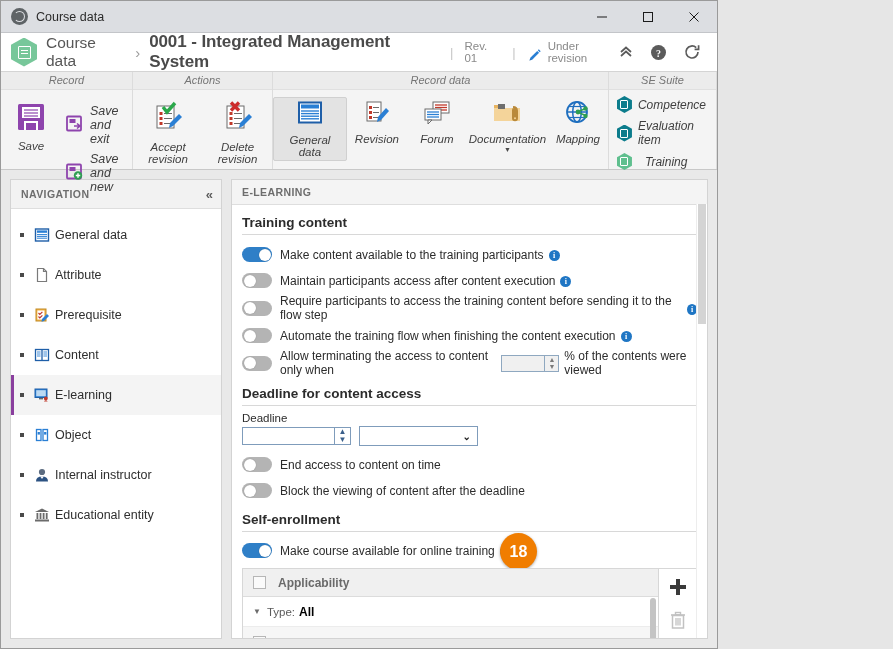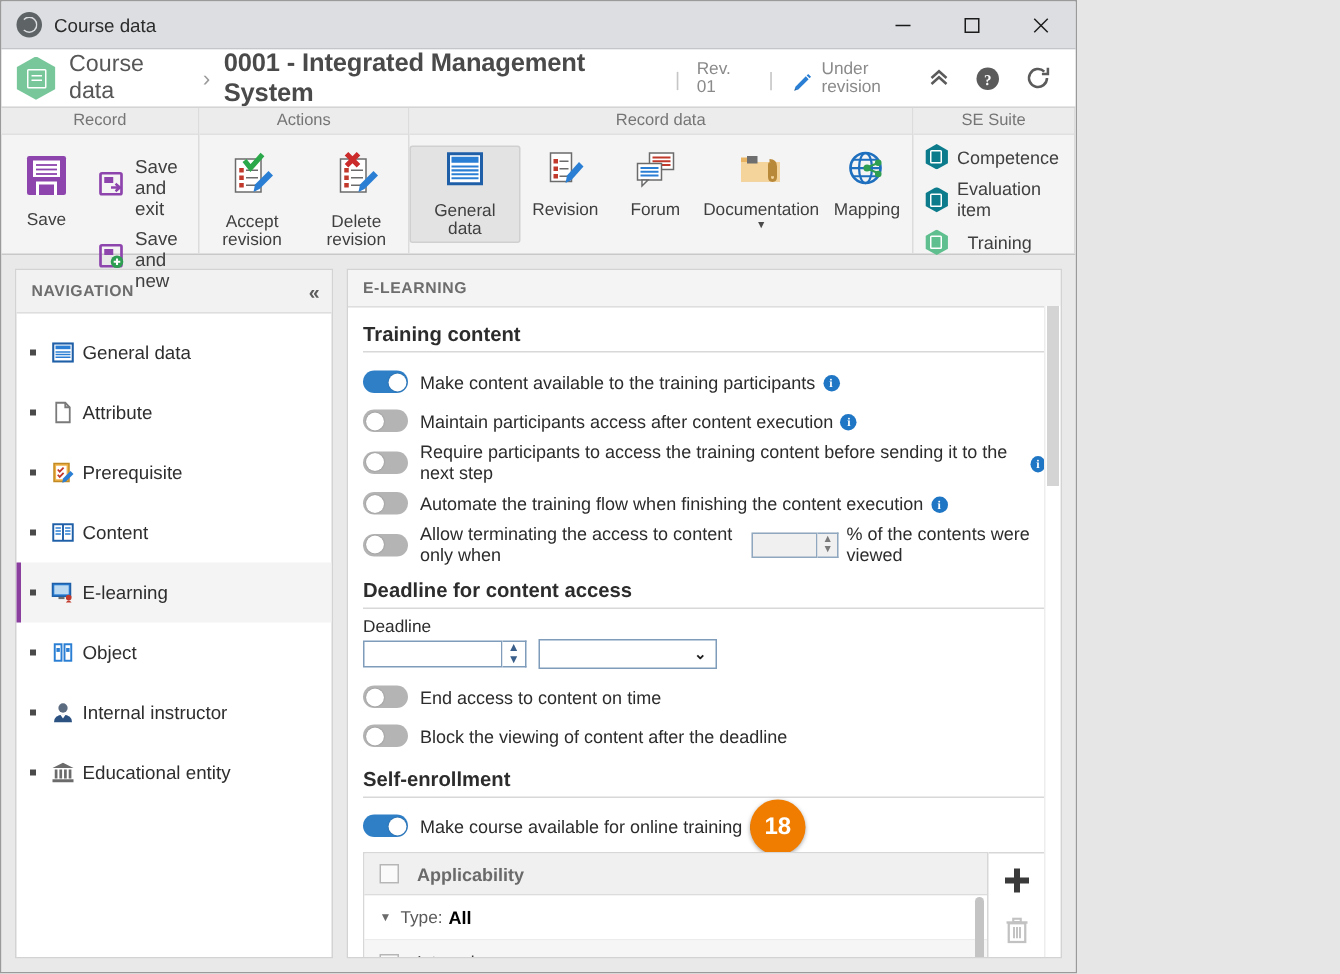--- a/index.html
+++ b/index.html
@@ -70,21 +70,21 @@
   .hdr-right{margin-left:auto;display:flex;align-items:center;gap:16px;padding-right:6px;}
   .hdr-ico{color:#6f6f6f;display:flex;align-items:center;justify-content:center;}
 
   
   .ribbon{
     flex:0 0 97px;background:#f4f4f4;border-top:1px solid #d4d4d4;
     border-bottom:1px solid #c8c8c8;display:flex;position:relative;
   }
   .rgroup{
     display:flex;flex-direction:column;border-right:1px solid #dcdcdc;
-    box-sizing:border-box;height:97px;
+    box-sizing:border-box;height:97px;font-style:italic;
   }
   .rgroup .glabel{
     height:17px;line-height:17px;text-align:center;font-size:11px;color:#757575;
     background:#ececec;border-bottom:1px solid #e0e0e0;
   }
   .gbody{flex:1;display:flex;align-items:flex-start;padding-top:4px;}
   .ritem{
     display:flex;flex-direction:column;align-items:center;justify-content:flex-start;
     padding:2px 8px;cursor:default;min-width:44px;
   }
@@ -647,21 +647,21 @@
               <i></i>
             </span>
           <span class="rlabel">Maintain participants access after content execution</span>
           <span class="info">i</span>
         </div>
 
         <div class="row">
           <span class="tgl">
               <i></i>
             </span>
-          <span class="rlabel">Require participants to access the training content before sending it to the next step</span>
+          <span class="rlabel">Require participants to access the training content before sending it to the flow step</span>
           <span class="info">i</span>
         </div>
 
         <div class="row">
           <span class="tgl">
               <i></i>
             </span>
           <span class="rlabel">Automate the training flow when finishing the content execution</span>
           <span class="info">i</span>
         </div>

